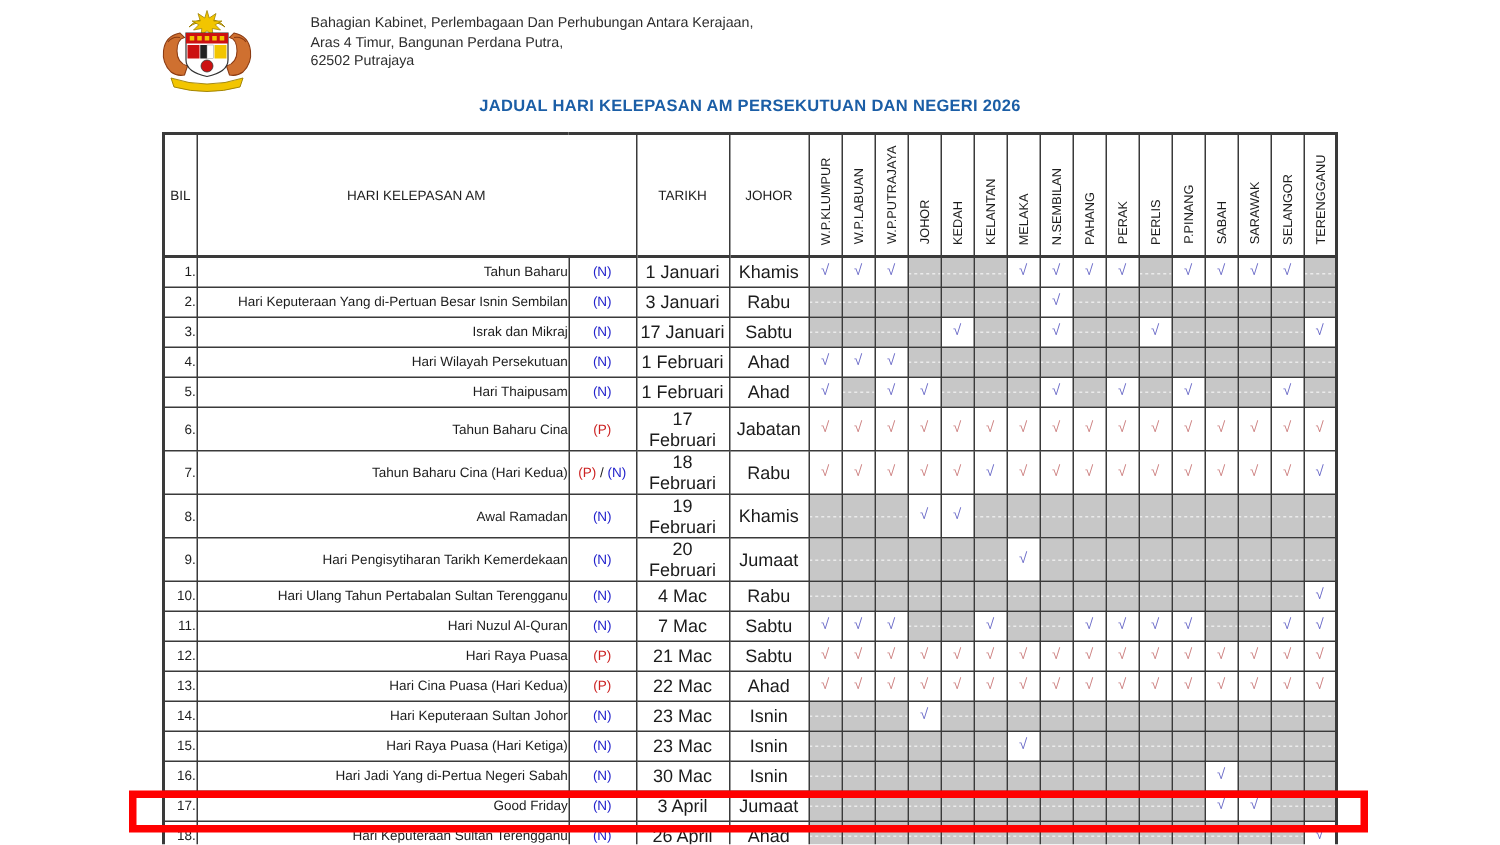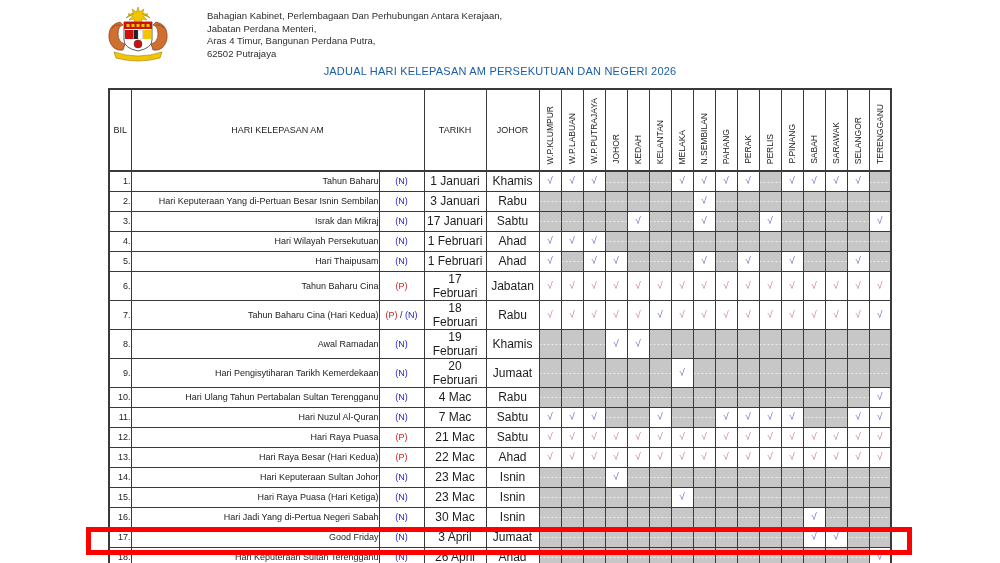--- a/index.html
+++ b/index.html
@@ -4,21 +4,21 @@
 <style>
   html,body{margin:0;padding:0;background:#ffffff;}
   body{width:1000px;height:563px;font-family:"Liberation Sans",sans-serif;-webkit-font-smoothing:antialiased;}
   .page{position:relative;width:1000px;height:563px;background:#fff;overflow:hidden;}
 
   .logo{position:absolute;left:106px;top:6px;width:64px;height:56px;}
 
   .address{position:absolute;left:176px;top:10px;font-size:9.5px;line-height:12.5px;color:#2e2e2e;margin-left:31px;}
 
   .title{position:absolute;left:0;top:65px;width:1000px;text-align:center;
-         font-size:11px;font-weight:normal;color:#1b5ea6;letter-spacing:.2px;}
+         font-size:11px;font-weight:bold;color:#1b5ea6;letter-spacing:.2px;}
 
   table.holidays{position:absolute;left:108px;top:88px;border-collapse:collapse;table-layout:fixed;
                  border:2px solid #3a3a3a;background:#fff;}
   .holidays th,.holidays td{border:1px solid #3a3a3a;padding:0;margin:0;overflow:hidden;
                  font-weight:normal;color:#1c1c1c;}
   .holidays thead tr{height:82px;padding-left:34px;}
   .holidays tbody tr{height:20px;}
   .holidays thead th{border-bottom:2px solid #3a3a3a;background:#fff;}
 
   .hdr{font-size:9px;text-align:center;vertical-align:middle;}
@@ -80,21 +80,20 @@
       <circle cx="32" cy="38" r="4" fill="#cc1111" stroke="#333" stroke-width="0.5"></circle>
     </g>
 
     <g>
       <path d="M8 46 Q32 54 56 46 L54 52 Q32 58 10 52 Z" fill="#f2c500" stroke="#9a7d00" stroke-width="0.6"></path>
     </g>
   </svg>
 
   <div class="address">
     <div>Bahagian Kabinet, Perlembagaan Dan Perhubungan Antara  Kerajaan,</div>
-    <div>Jabatan Perdana Menteri,</div>
     <div>Aras 4 Timur, Bangunan Perdana Putra,</div>
     <div>62502 Putrajaya</div>
   </div>
 
   <div class="title">JADUAL HARI KELEPASAN AM PERSEKUTUAN DAN NEGERI 2026</div>
 
   <table class="holidays">
     <colgroup>
         <col style="width: 22px;">
         <col style="width: 248px;">
@@ -414,21 +413,21 @@
           <td class="cell-state"><span class="chk-R">√</span></td>
           <td class="cell-state"><span class="chk-R">√</span></td>
           <td class="cell-state"><span class="chk-R">√</span></td>
           <td class="cell-state"><span class="chk-R">√</span></td>
           <td class="cell-state"><span class="chk-R">√</span></td>
           <td class="cell-state"><span class="chk-R">√</span></td>
           <td class="cell-state"><span class="chk-R">√</span></td>
         </tr>
         <tr>
           <td class="cell-bil">13.</td>
-          <td class="cell-holiday">Hari Raya Besar (Hari Kedua)</td>
+          <td class="cell-holiday">Hari Cina Puasa (Hari Kedua)</td>
           <td class="cell-marker"><span class="mk-P">(P)</span></td>
           <td class="cell-tarikh">22 Mac</td>
           <td class="cell-hari">Ahad</td>
           <td class="cell-state"><span class="chk-R">√</span></td>
           <td class="cell-state"><span class="chk-R">√</span></td>
           <td class="cell-state"><span class="chk-R">√</span></td>
           <td class="cell-state"><span class="chk-R">√</span></td>
           <td class="cell-state"><span class="chk-R">√</span></td>
           <td class="cell-state"><span class="chk-R">√</span></td>
           <td class="cell-state"><span class="chk-R">√</span></td>

